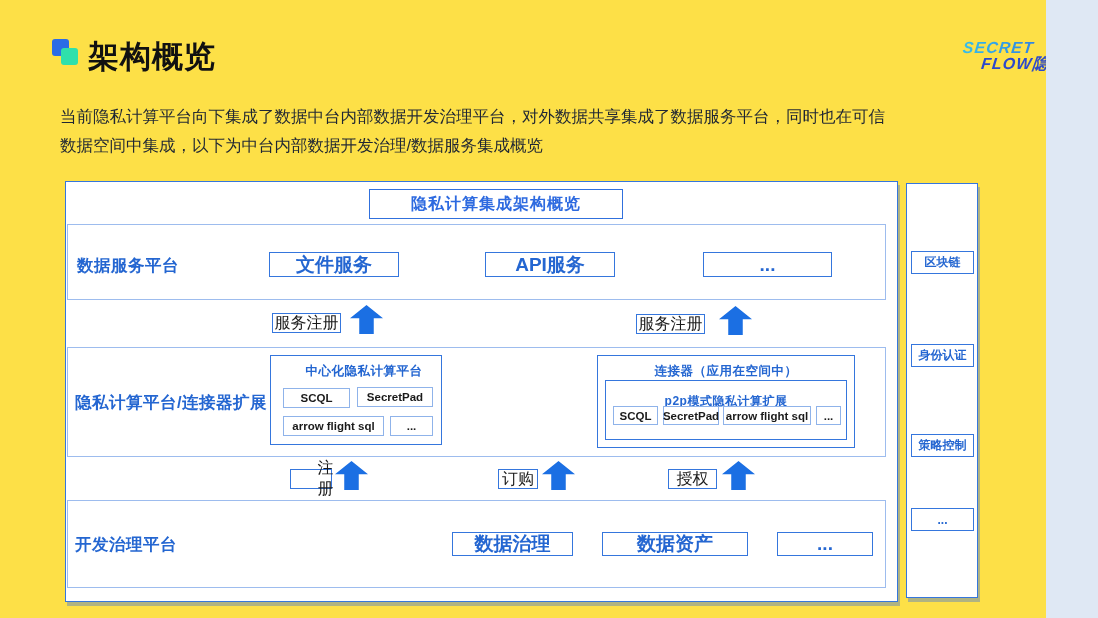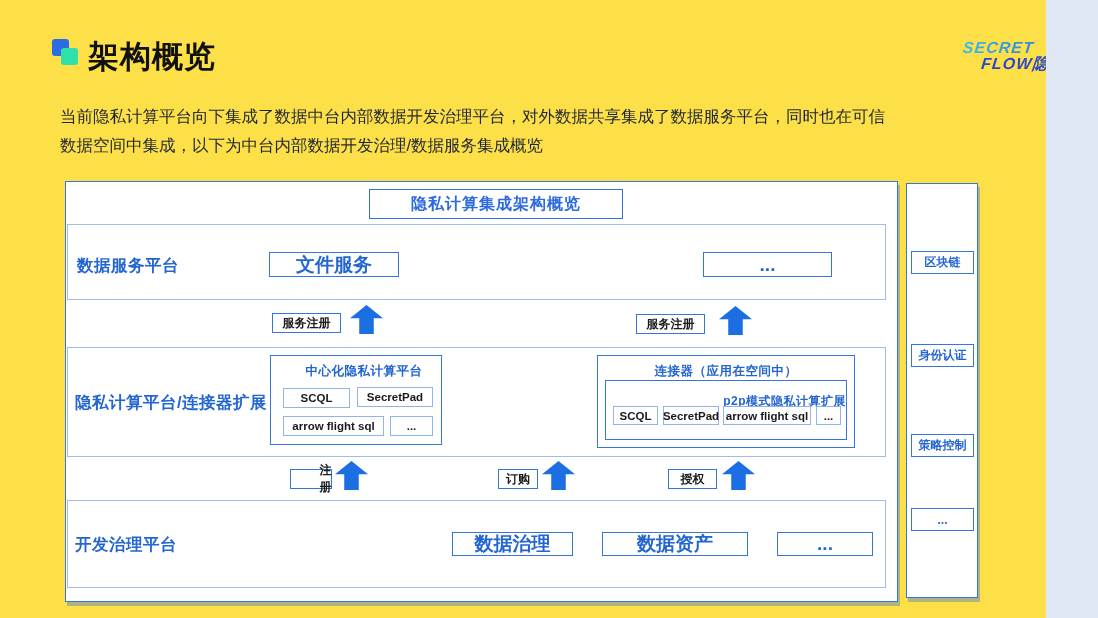--- a/index.html
+++ b/index.html
@@ -61,21 +61,21 @@
     white-space:nowrap;letter-spacing:.5px;
   }
   .item-box{
     background:#fff;border:1.4px solid #3576dd;
     display:flex;align-items:center;justify-content:center;
     font-size:19px;font-weight:bold;color:#2466d1;
   }
   .tag-box{
     background:#fff;border:1.4px solid #3576dd;
     display:flex;align-items:center;justify-content:center;
-    font-size:12px;font-weight:bold;color:#1a1a1a;
+    font-size:16px;font-weight:normal;color:#1a1a1a;
   }
   .up-arrow{
     background:#1b6fe3;
     clip-path:polygon(50% 0,100% 46%,72% 46%,72% 100%,28% 100%,28% 46%,0 46%);
   }
   .platform-box{
     background:#fff;border:1.4px solid #3576dd;
   }
   .platform-title{
     text-align:center;font-size:12.5px;font-weight:bold;color:#2466d1;
@@ -118,20 +118,21 @@
     <div>数据空间中集成，以下为中台内部数据开发治理/数据服务集成概览</div>
   </div>
 
   <div class="abs outer-box"></div>
 
   <div class="abs diagram-title">隐私计算集成架构概览</div>
 
   <div class="abs row-box" style="top:224px;height:76px;"></div>
   <div class="row-label" style="left:77px;top:255px;">数据服务平台</div>
   <div class="abs item-box" style="left:269px;top:252px;width:130px;height:25px;">文件服务</div>
+  <div class="abs item-box" style="left:485px;top:252px;width:130px;height:25px;">API服务</div>
   <div class="abs item-box" style="left:703px;top:252px;width:129px;height:25px;">...</div>
 
   <div class="abs tag-box" style="left:272px;top:313px;width:69px;height:20px;">服务注册</div>
   <div class="abs up-arrow" style="left:350px;top:305px;width:33px;height:29px;"></div>
   <div class="abs tag-box" style="left:636px;top:314px;width:69px;height:20px;">服务注册</div>
   <div class="abs up-arrow" style="left:719px;top:306px;width:33px;height:29px;"></div>
 
   <div class="abs row-box" style="top:347px;height:110px;"></div>
   <div class="row-label" style="left:75px;top:392px;">隐私计算平台/连接器扩展</div>
 
@@ -140,21 +141,21 @@
   </div>
   <div class="abs chip" style="left:283px;top:388px;width:67px;height:20px;">SCQL</div>
   <div class="abs chip" style="left:357px;top:387px;width:76px;height:20px;">SecretPad</div>
   <div class="abs chip" style="left:283px;top:416px;width:101px;height:20px;">arrow flight sql</div>
   <div class="abs chip" style="left:390px;top:416px;width:43px;height:20px;">...</div>
 
   <div class="abs platform-box" style="left:597px;top:355px;width:258px;height:93px;">
     <div class="platform-title" style="margin-top:7px;">连接器（应用在空间中）</div>
   </div>
   <div class="abs platform-box" style="left:605px;top:380px;width:242px;height:60px;border-width:1.3px;">
-    <div class="platform-title" style="margin-top:12px;font-size:12px;text-align:right;">p2p模式隐私计算扩展</div>
+    <div class="platform-title" style="margin-top:12px;font-size:12px;">p2p模式隐私计算扩展</div>
   </div>
   <div class="abs chip" style="left:613px;top:406px;width:45px;height:19px;">SCQL</div>
   <div class="abs chip" style="left:663px;top:406px;width:56px;height:19px;">SecretPad</div>
   <div class="abs chip" style="left:723px;top:406px;width:88px;height:19px;">arrow flight sql</div>
   <div class="abs chip" style="left:816px;top:406px;width:25px;height:19px;">...</div>
 
   <div class="abs tag-box" style="left:290px;top:469px;width:42px;height:20px;padding-left:29px;">注册</div>
   <div class="abs up-arrow" style="left:335px;top:461px;width:33px;height:29px;"></div>
   <div class="abs tag-box" style="left:498px;top:469px;width:40px;height:20px;">订购</div>
   <div class="abs up-arrow" style="left:542px;top:461px;width:33px;height:29px;"></div>

